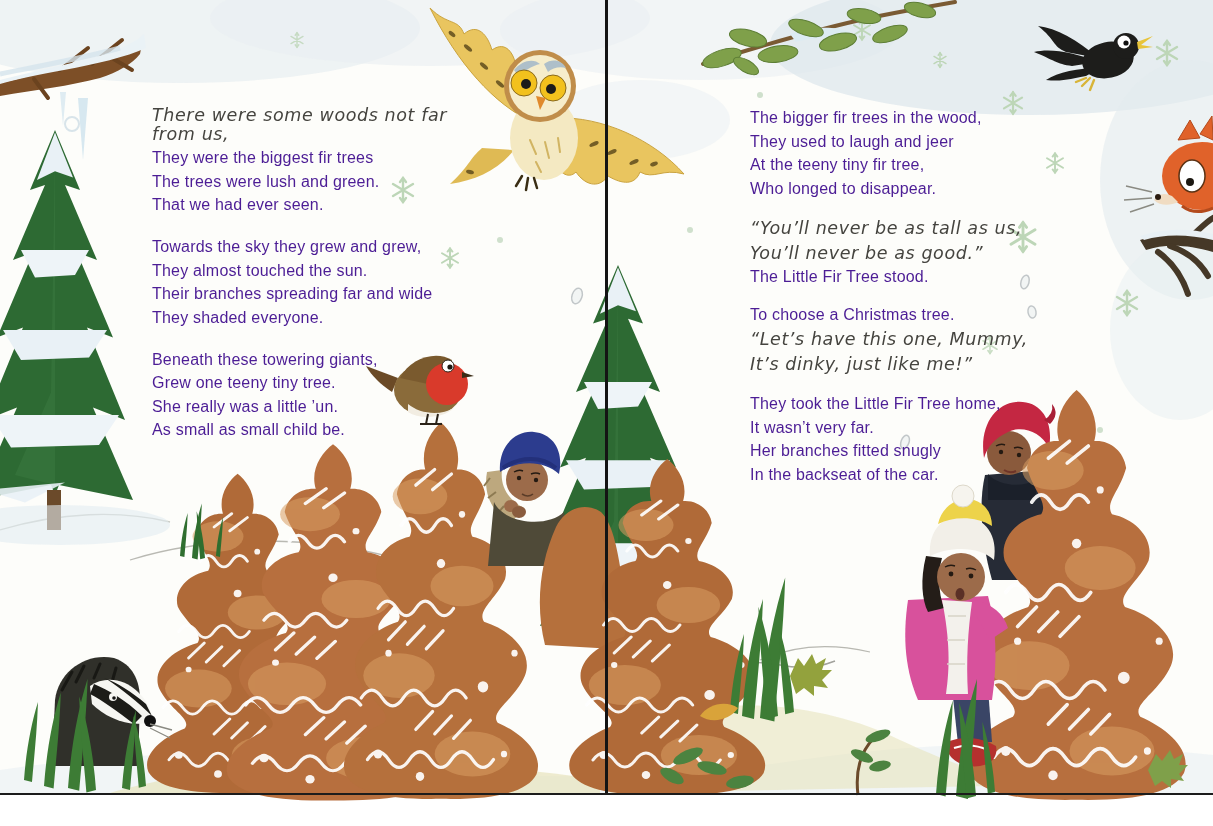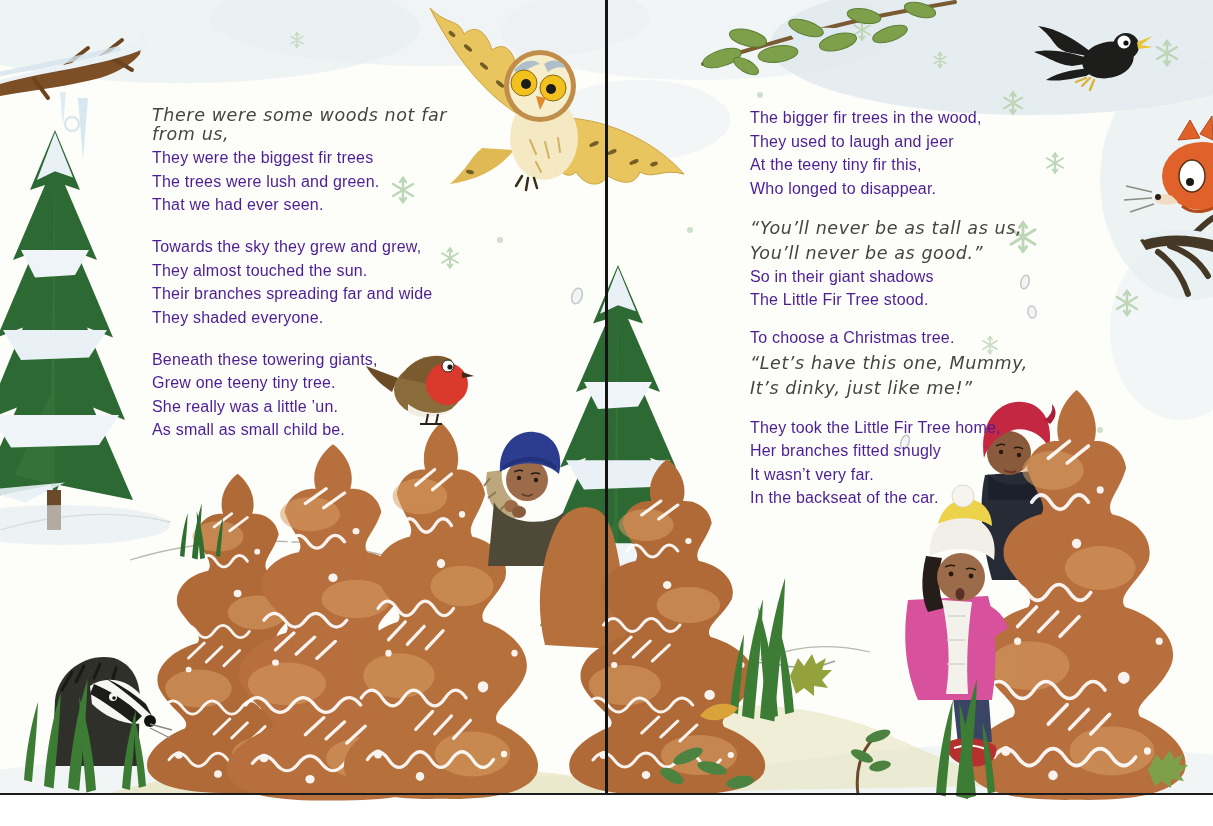--- a/index.html
+++ b/index.html
@@ -378,38 +378,37 @@
     <p class="line">Grew one teeny tiny tree.</p>
     <p class="line">She really was a little ’un.</p>
     <p class="line">As small as small child be.</p>
   </div>
 </div>
 
 <div class="text-block" id="right-text">
   <div class="stanza">
     <p class="line">The bigger fir trees in the wood,</p>
     <p class="line">They used to laugh and jeer</p>
-    <p class="line">At the teeny tiny fir this,</p>
+    <p class="line">At the teeny tiny fir tree,</p>
     <p class="line">Who longed to disappear.</p>
   </div>
   <div class="stanza">
     <p class="line script">“You’ll never be as tall as us,</p>
     <p class="line script">You’ll never be as good.”</p>
-    <p class="line">So in their giant shadows</p>
     <p class="line">The Little Fir Tree stood.</p>
   </div>
   <div class="stanza">
     <p class="line">To choose a Christmas tree.</p>
     <p class="line script">“Let’s have this one, Mummy,</p>
     <p class="line script">It’s dinky, just like me!”</p>
   </div>
   <div class="stanza">
     <p class="line">They took the Little Fir Tree home,</p>
+    <p class="line">It wasn’t very far.</p>
     <p class="line">Her branches fitted snugly</p>
-    <p class="line">It wasn’t very far.</p>
     <p class="line">In the backseat of the car.</p>
   </div>
 </div>
 
 <div id="gutter"></div>
 <div id="page-bottom-edge"></div>
 
 </div>
 
 </body></html>

